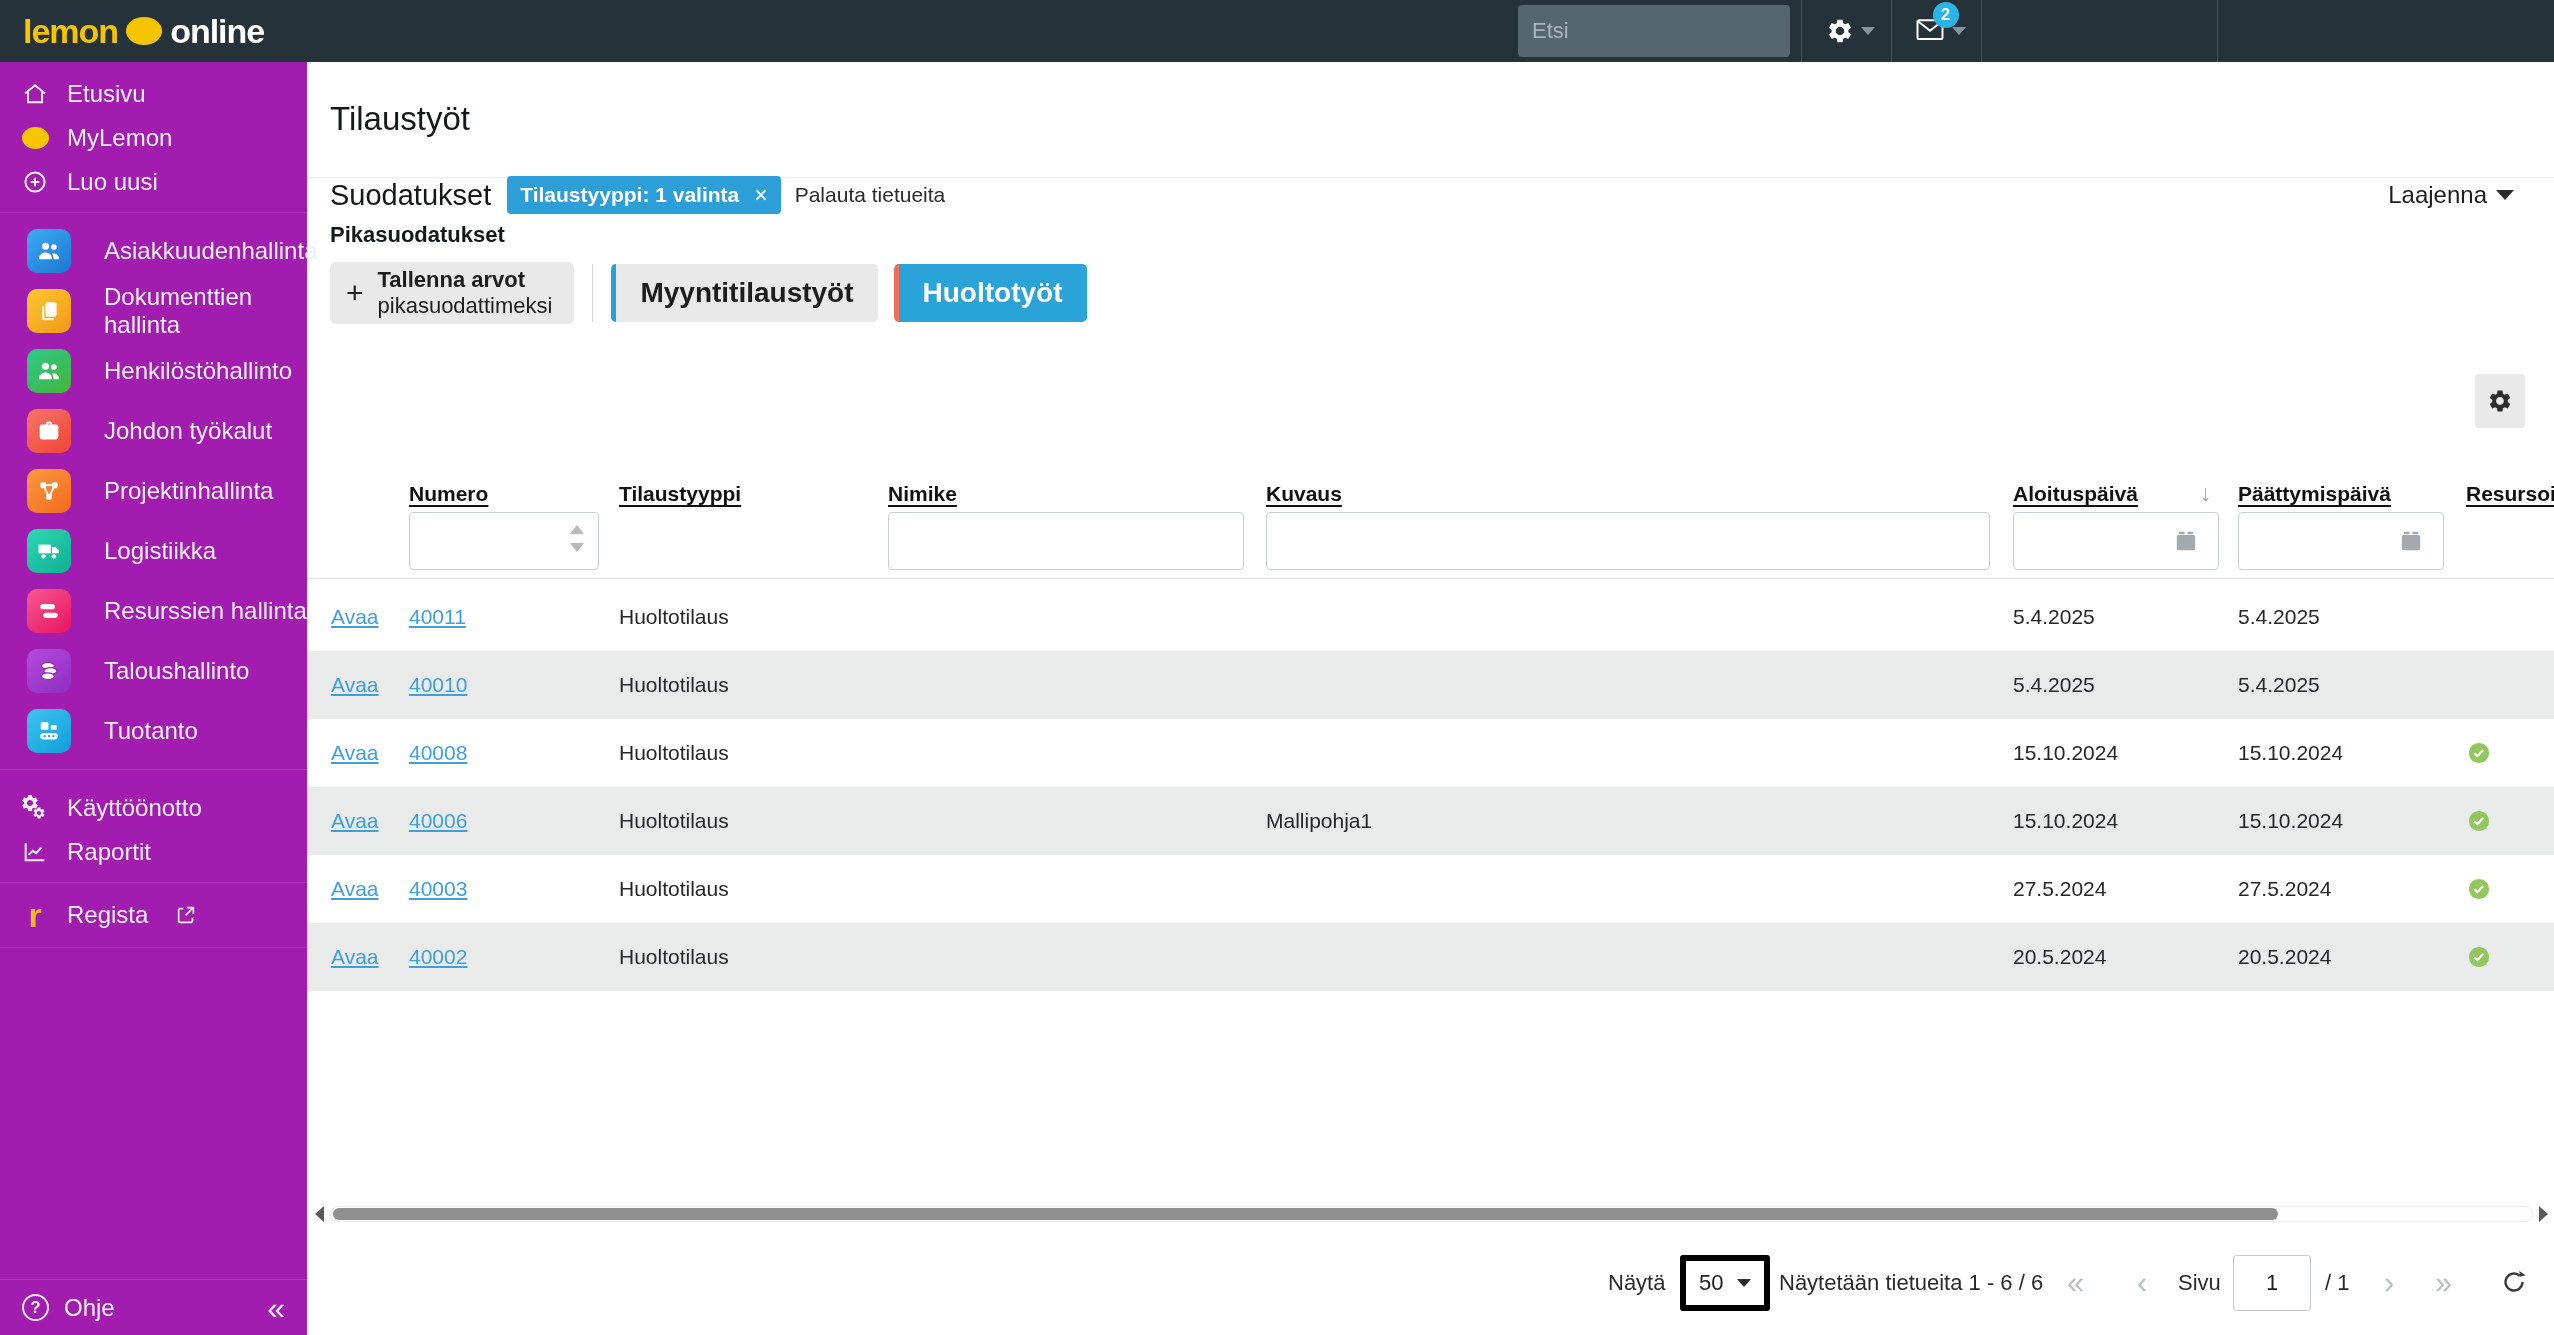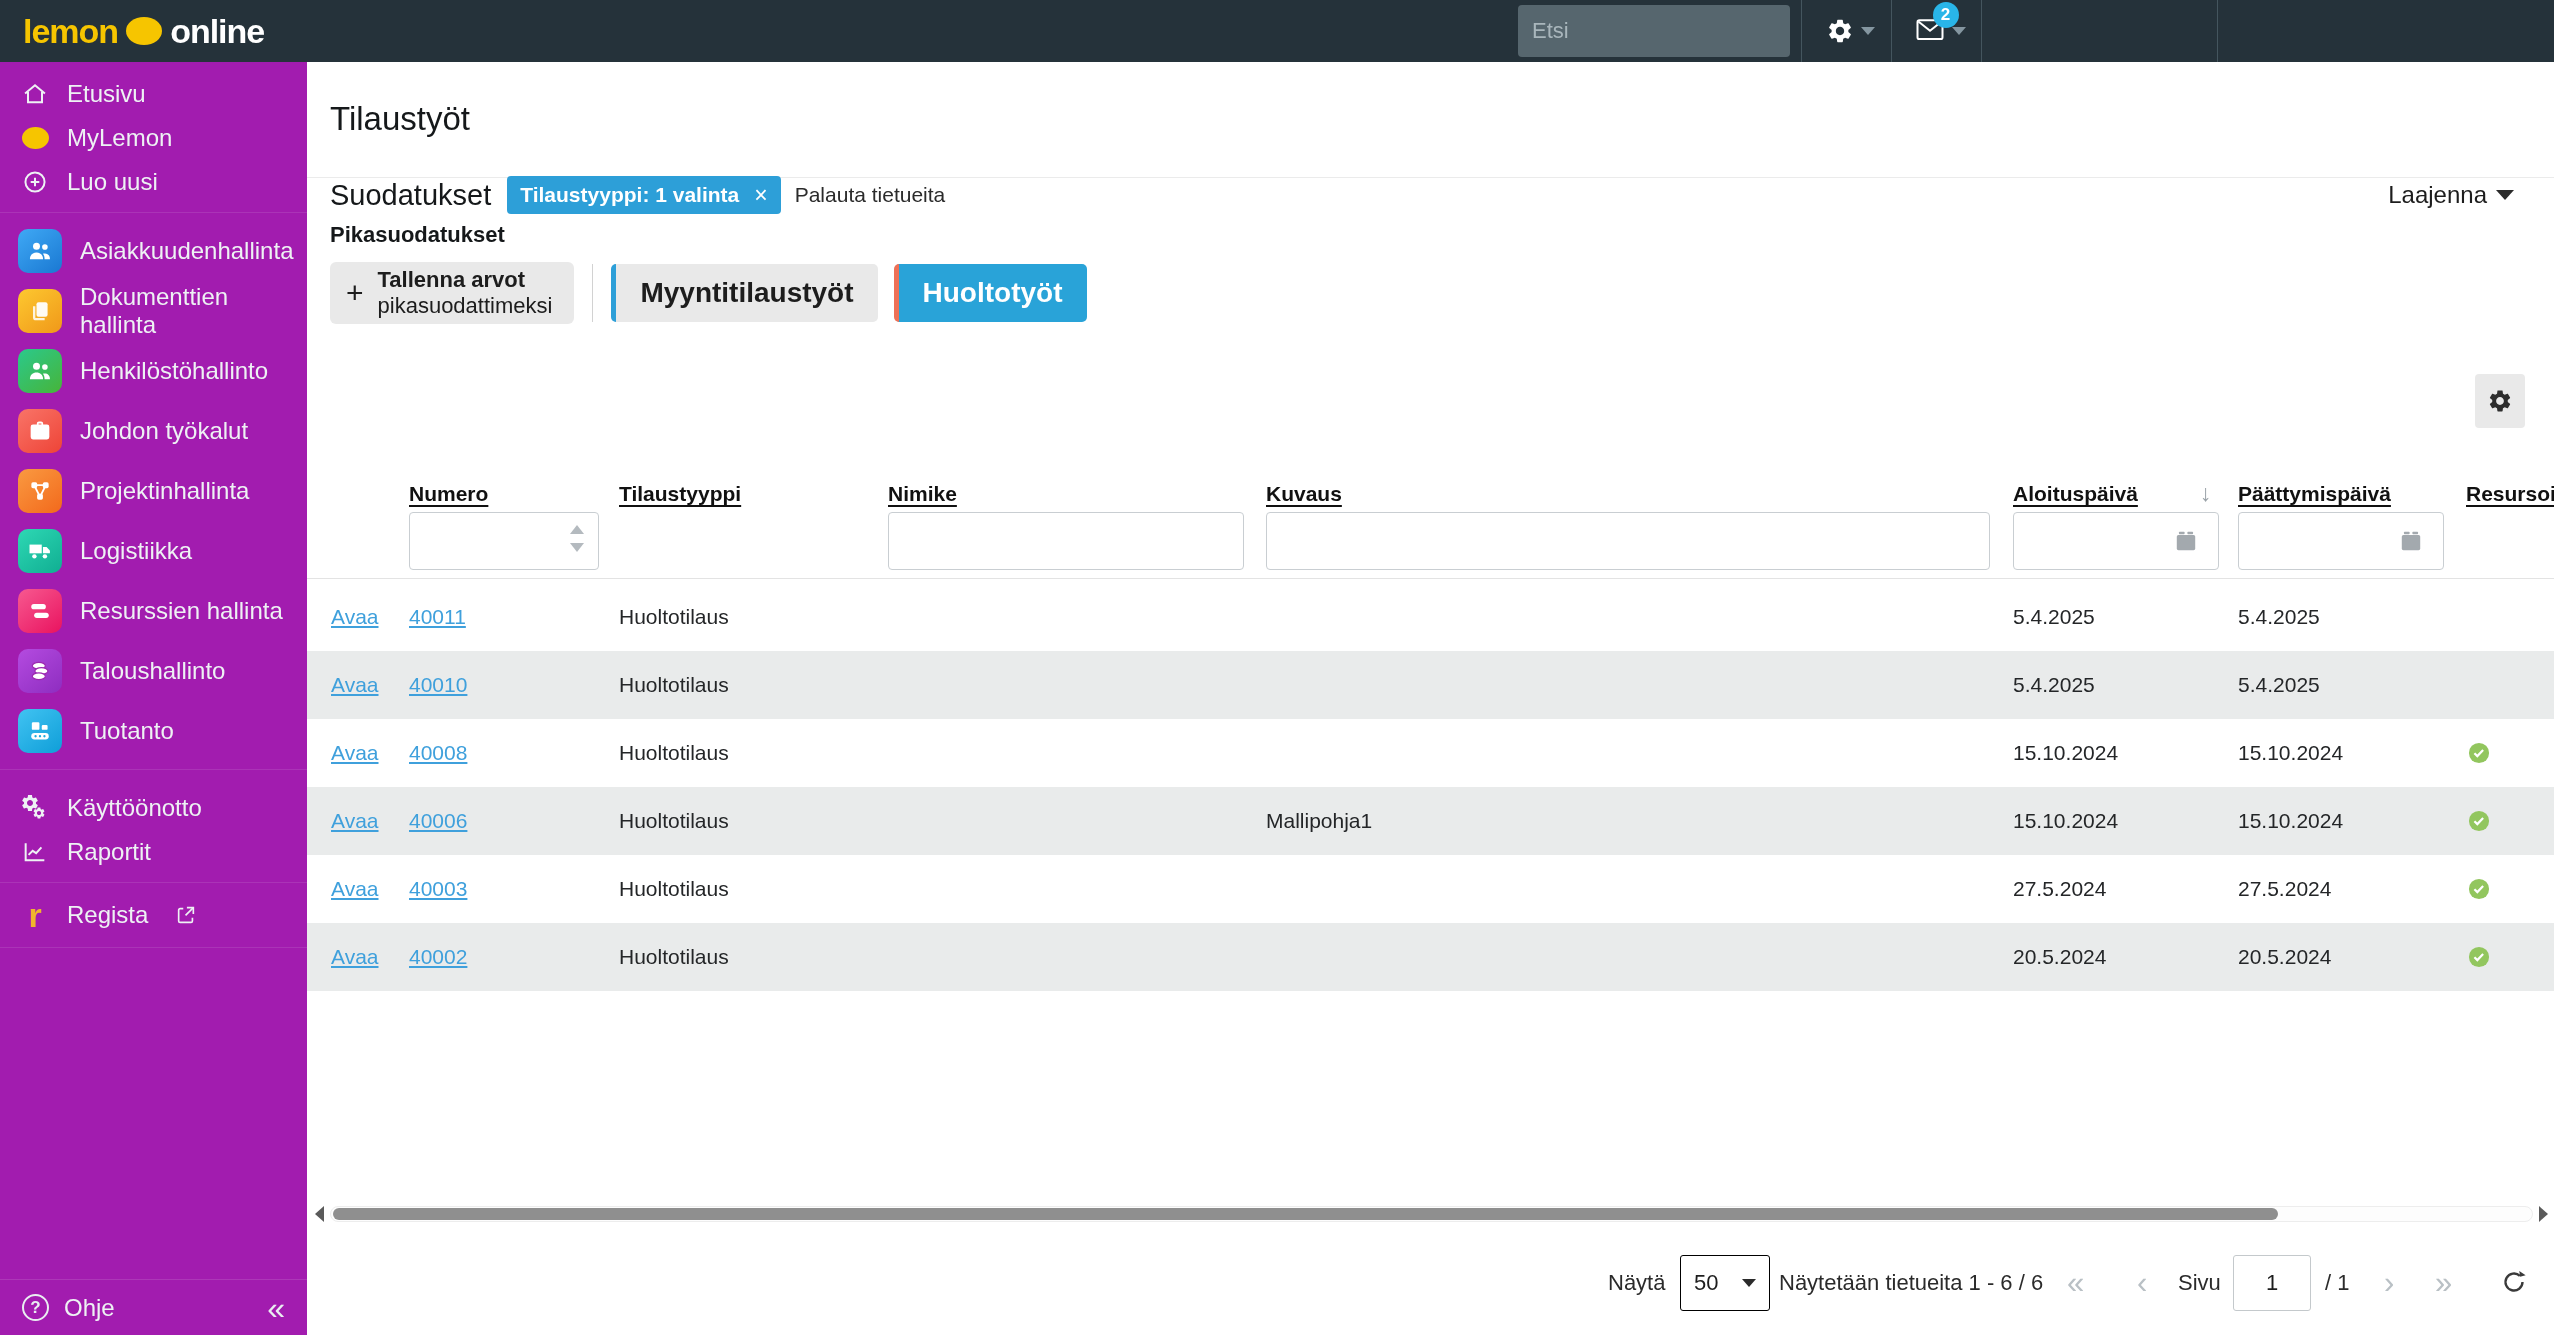--- a/index.html
+++ b/index.html
@@ -24,21 +24,21 @@
   .mail-wrap { position:relative; }
   .badge { position:absolute; left:18px; top:-14px; width:26px; height:26px; border-radius:50%;
     background:#29b5e8; color:#fff; font-size:17px; font-weight:700; display:flex; align-items:center; justify-content:center; }
   
   .sidebar { position:absolute; left:0; top:62px; width:307px; bottom:0; background:#a21caf; color:#eef2f4; z-index:10; }
   .side-pad { padding-top:10px; }
   .side-item { display:flex; align-items:center; height:44px; padding-left:20px; gap:17px; font-size:24px; cursor:pointer; }
   .sicon { width:30px; height:30px; flex:0 0 30px; display:flex; align-items:center; justify-content:center; }
   .lemon-dot { width:27px; height:22px; border-radius:50%; background:#f6c500; }
   .side-sep { border-top:1px solid rgba(255,255,255,0.10); margin:8px 0; }
-  .mod-item { display:flex; align-items:center; height:60px; padding-left:18px; gap:18px; font-size:24px; cursor:pointer; }
+  .mod-item { display:flex; align-items:center; height:60px; padding-left:27px; gap:33px; font-size:24px; cursor:pointer; }
   .tile { width:44px; height:44px; border-radius:10px; flex:0 0 44px; display:flex; align-items:center; justify-content:center; }
   .tile svg { width:28px; height:28px; }
   .t1 { background:linear-gradient(140deg,#3fa9f5,#1a78d2); }
   .t2 { background:linear-gradient(140deg,#fdc830,#f09819); }
   .t3 { background:linear-gradient(140deg,#2bc98c,#47b439); }
   .t4 { background:linear-gradient(140deg,#f97468,#ee4437); }
   .t5 { background:linear-gradient(140deg,#2ed8b4,#10ae92); }
   .t6 { background:linear-gradient(140deg,#fa9a41,#f2691c); }
   .t7 { background:linear-gradient(140deg,#f75990,#e9135f); }
   .t8 { background:linear-gradient(140deg,#b44be0,#8e2dc0); }
@@ -101,21 +101,21 @@
   .hscroll { position:absolute; left:8px; right:6px; top:1143px; height:18px; display:flex; align-items:center; }
   .sb-left { width:0; height:0; border-top:8px solid transparent; border-bottom:8px solid transparent; border-right:9px solid #5a5a5a; cursor:pointer; }
   .sb-right { width:0; height:0; border-top:8px solid transparent; border-bottom:8px solid transparent; border-left:9px solid #5a5a5a; cursor:pointer; }
   .sb-track { flex:1; height:16px; background:#fdfdfd; border:1px solid #ededed; border-radius:8px; margin:0 6px; position:relative; }
   .sb-thumb { position:absolute; left:2px; top:1px; height:12px; width:1945px; background:#8f8f8f; border-radius:7px; cursor:grab; }
   
   .pager { position:absolute; top:1190px; left:0; right:0; height:62px; font-size:22px; color:#2b2b2b; }
   .pager > * { position:absolute; }
   .pg-text { line-height:62px; white-space:nowrap; }
   .pg-show { left:1301px; }
-  .pg-size { left:1373px; top:3px; width:90px; height:56px; border:1px solid #000000; border-radius:3px; background:#fff;
+  .pg-size { left:1373px; top:3px; width:90px; height:56px; border:6px solid #000000; border-radius:3px; background:#fff;
     display:flex; align-items:center; justify-content:space-between; padding:0 13px; cursor:pointer; }
   .pg-size span { font-size:22px; color:#1d1d1d; }
   .pg-records { left:1472px; }
   .pg-nav { font-size:31px; color:#b9c0c5; line-height:62px; cursor:pointer; }
   .pg-first { left:1760px; } .pg-prev { left:1830px; }
   .pg-label { left:1871px; }
   .pg-input { left:1926px; top:3px; width:78px; height:56px; border:1px solid #c4c9cc; border-radius:3px;
     text-align:center; font-size:22px; color:#1d1d1d; font-family:"Liberation Sans", sans-serif; }
   .pg-total { left:2018px; }
   .pg-next { left:2077px; } .pg-last { left:2128px; }

